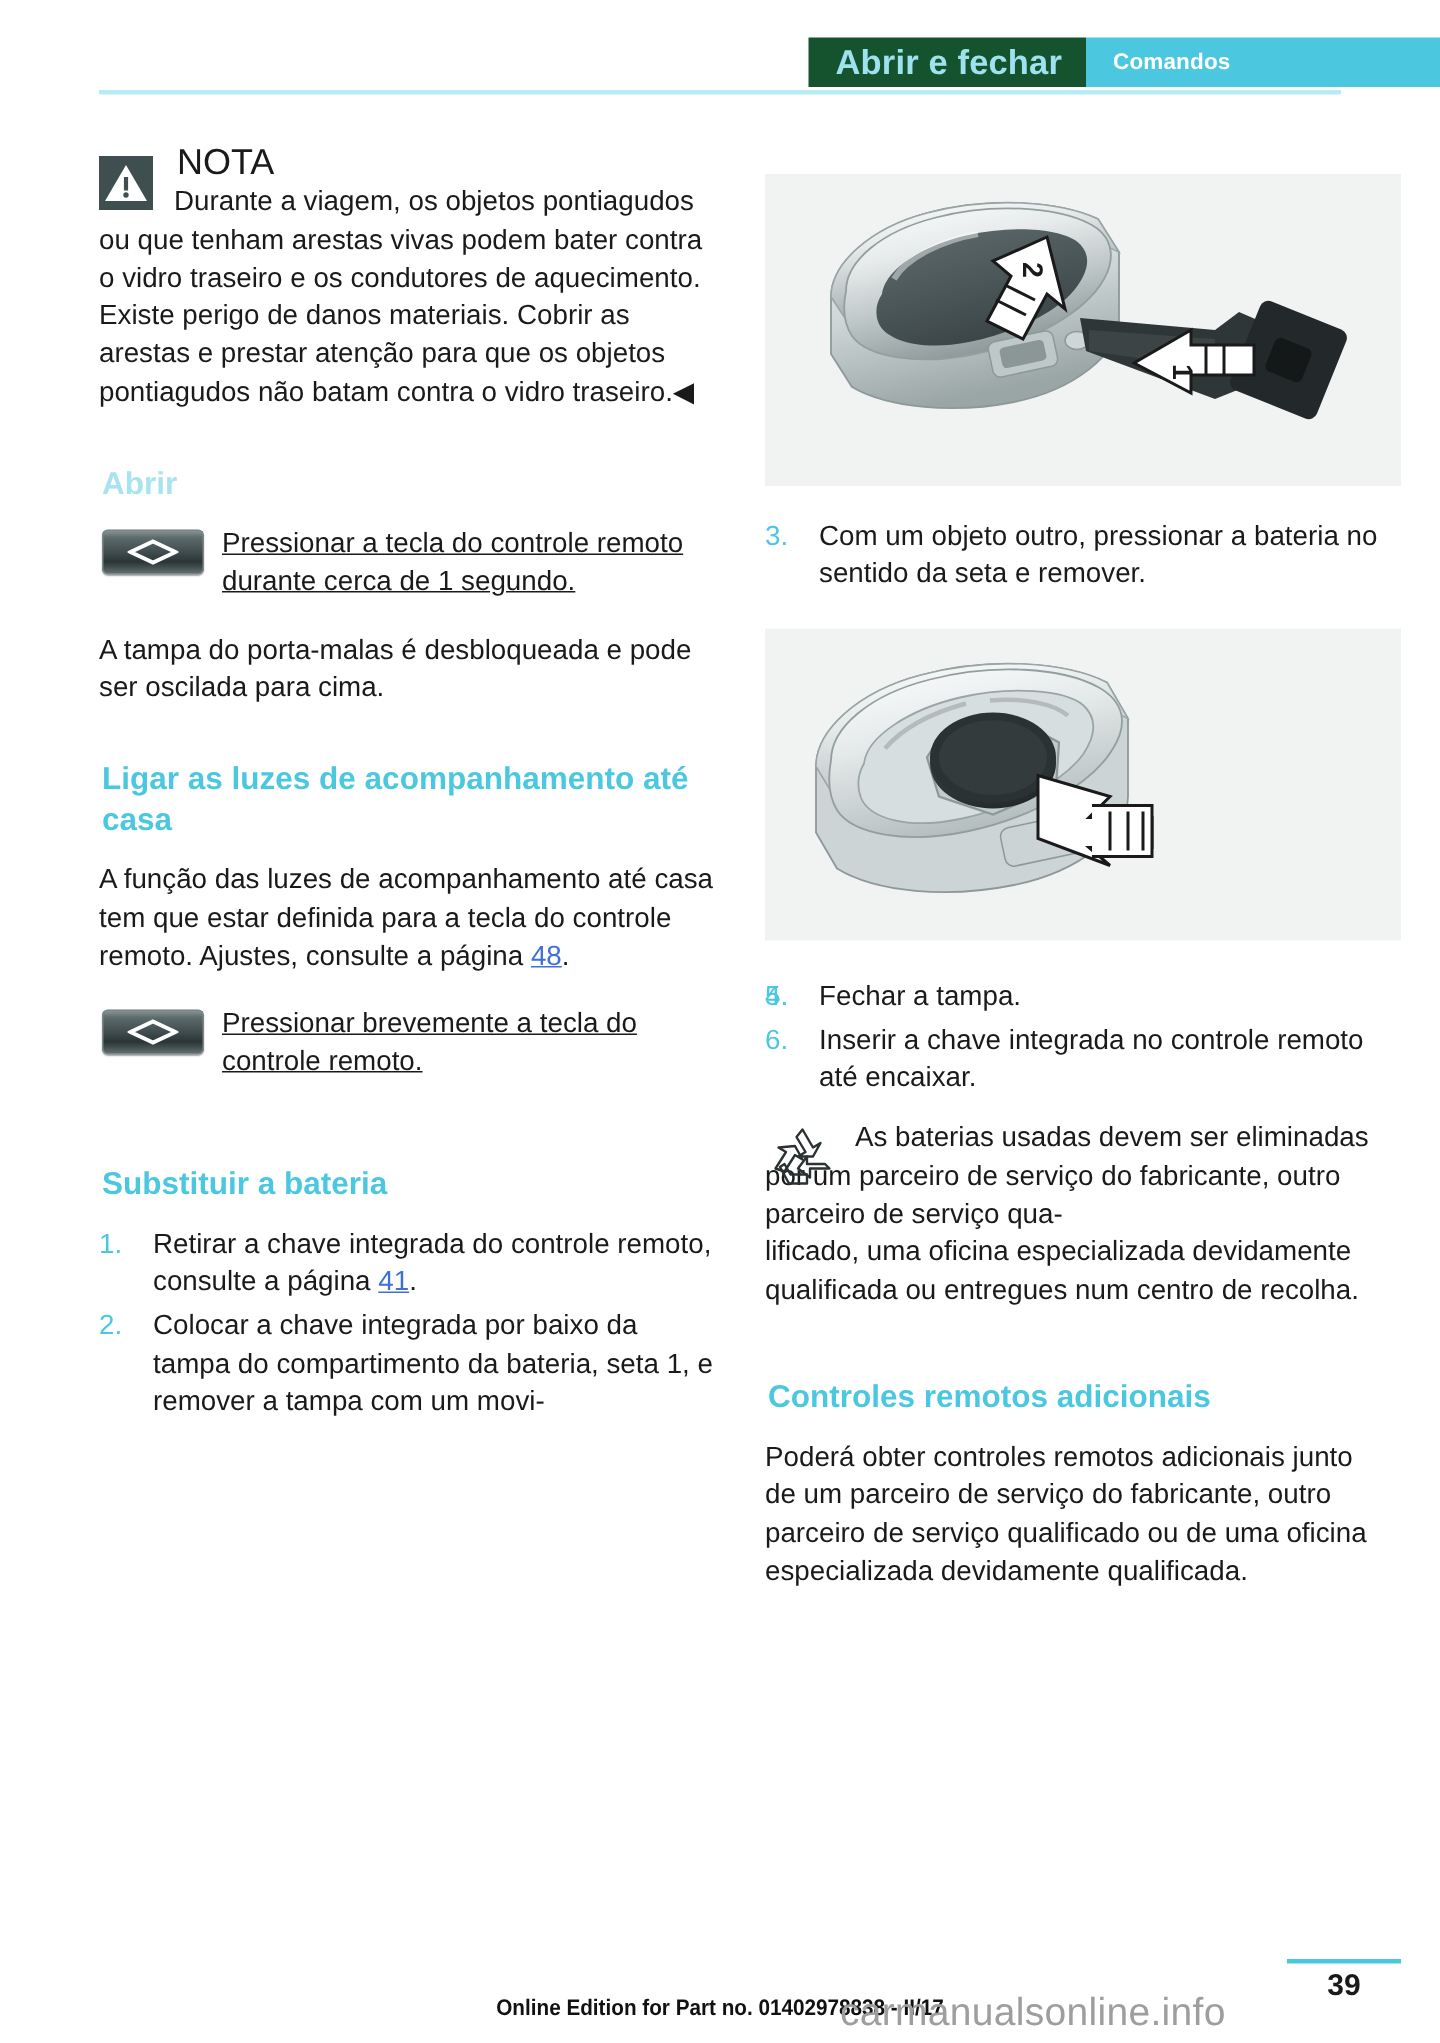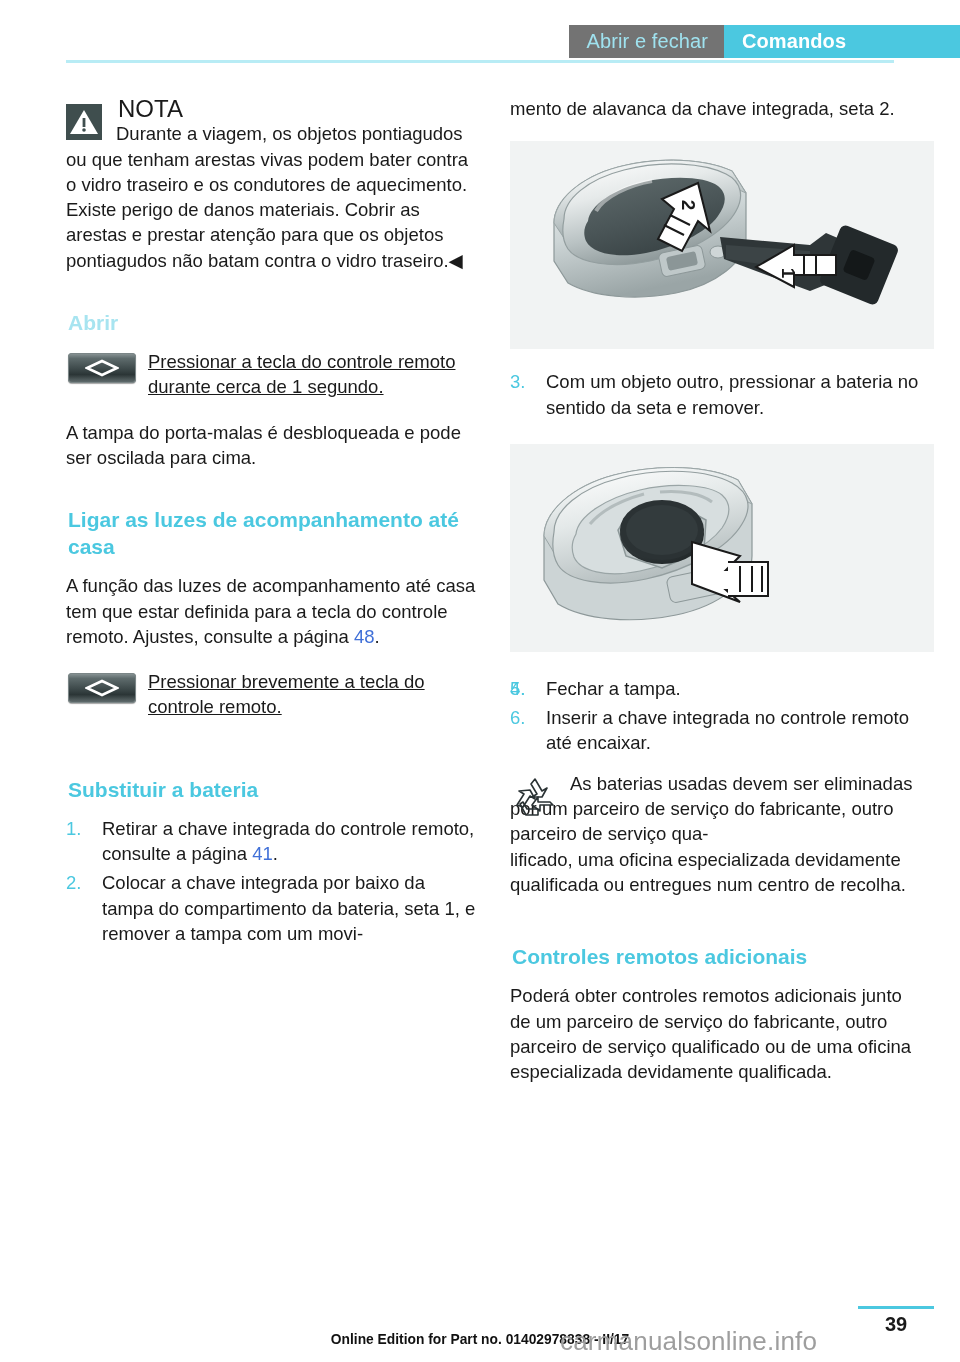--- a/index.html
+++ b/index.html
@@ -25,33 +25,33 @@
   }
   .header-tabs {
     position: absolute;
     right: 0;
     top: 25px;
     height: 33px;
     display: flex;
     align-items: stretch;
   }
   .tab-inactive {
-    background: #737373;
+    background: #14532d;
     color: #9fe2ef;
-    font-size: 20px;
-    font-weight: normal;
+    font-size: 23px;
+    font-weight: bold;
     padding: 0 16px 0 18px;
     display: flex;
     align-items: center;
     letter-spacing: 0.1px;
   }
   .tab-active {
     background: #4bc8e0;
     color: #ffffff;
-    font-size: 20px;
+    font-size: 15px;
     font-weight: bold;
     padding: 0 18px 0 18px;
     display: flex;
     align-items: center;
     min-width: 200px;
     letter-spacing: 0.1px;
   }
   .header-rule {
     position: absolute;
     left: 66px;
@@ -78,21 +78,21 @@
     color: #1a1a1a;
   }
   .h-sec {
     font-size: 21px;
     font-weight: bold;
     color: #4bc8e0;
     line-height: 27px;
     margin: 2px;
   }
   .h-sec.pale { color: #a7e4f0; }
-  .xref { color: #3f6fd8; }
+  .xref { color: #3f6fd8; text-decoration: underline; }
   .gap-s  { height: 11px; }
   .gap-m  { height: 20px; }
   .gap-xl { height: 34px; }
   .gap-xxl{ height: 44px; }
 
   
   .note-block { position: relative; }
   .note-icon {
     position: absolute;
     left: 0; top: 8px;
@@ -277,21 +277,20 @@
       <span class="num">1.</span><span>Retirar a chave integrada do controle remoto, consulte a página </span><span class="xref">41</span><span>.</span>
     </li>
     <li>
       <span class="num">2.</span><span>Colocar a chave integrada por baixo da tampa do compartimento da bateria, seta 1, e remover a tampa com um movi-</span>
     </li>
   </ul>
 </div>
 
 <div class="col col-right">
 
-  <p>mento de alavanca da chave integrada, seta 2.</p>
 
   <div class="gap-m"></div>
 
   <div class="figure">
     <svg width="424" height="208" viewBox="0 0 424 208">
       <defs>
         <linearGradient id="shellA" x1="0" y1="0" x2="0.4" y2="1">
           <stop offset="0%" stop-color="#ffffff"></stop>
           <stop offset="35%" stop-color="#e6eaea"></stop>
           <stop offset="70%" stop-color="#b9c2c3"></stop>

